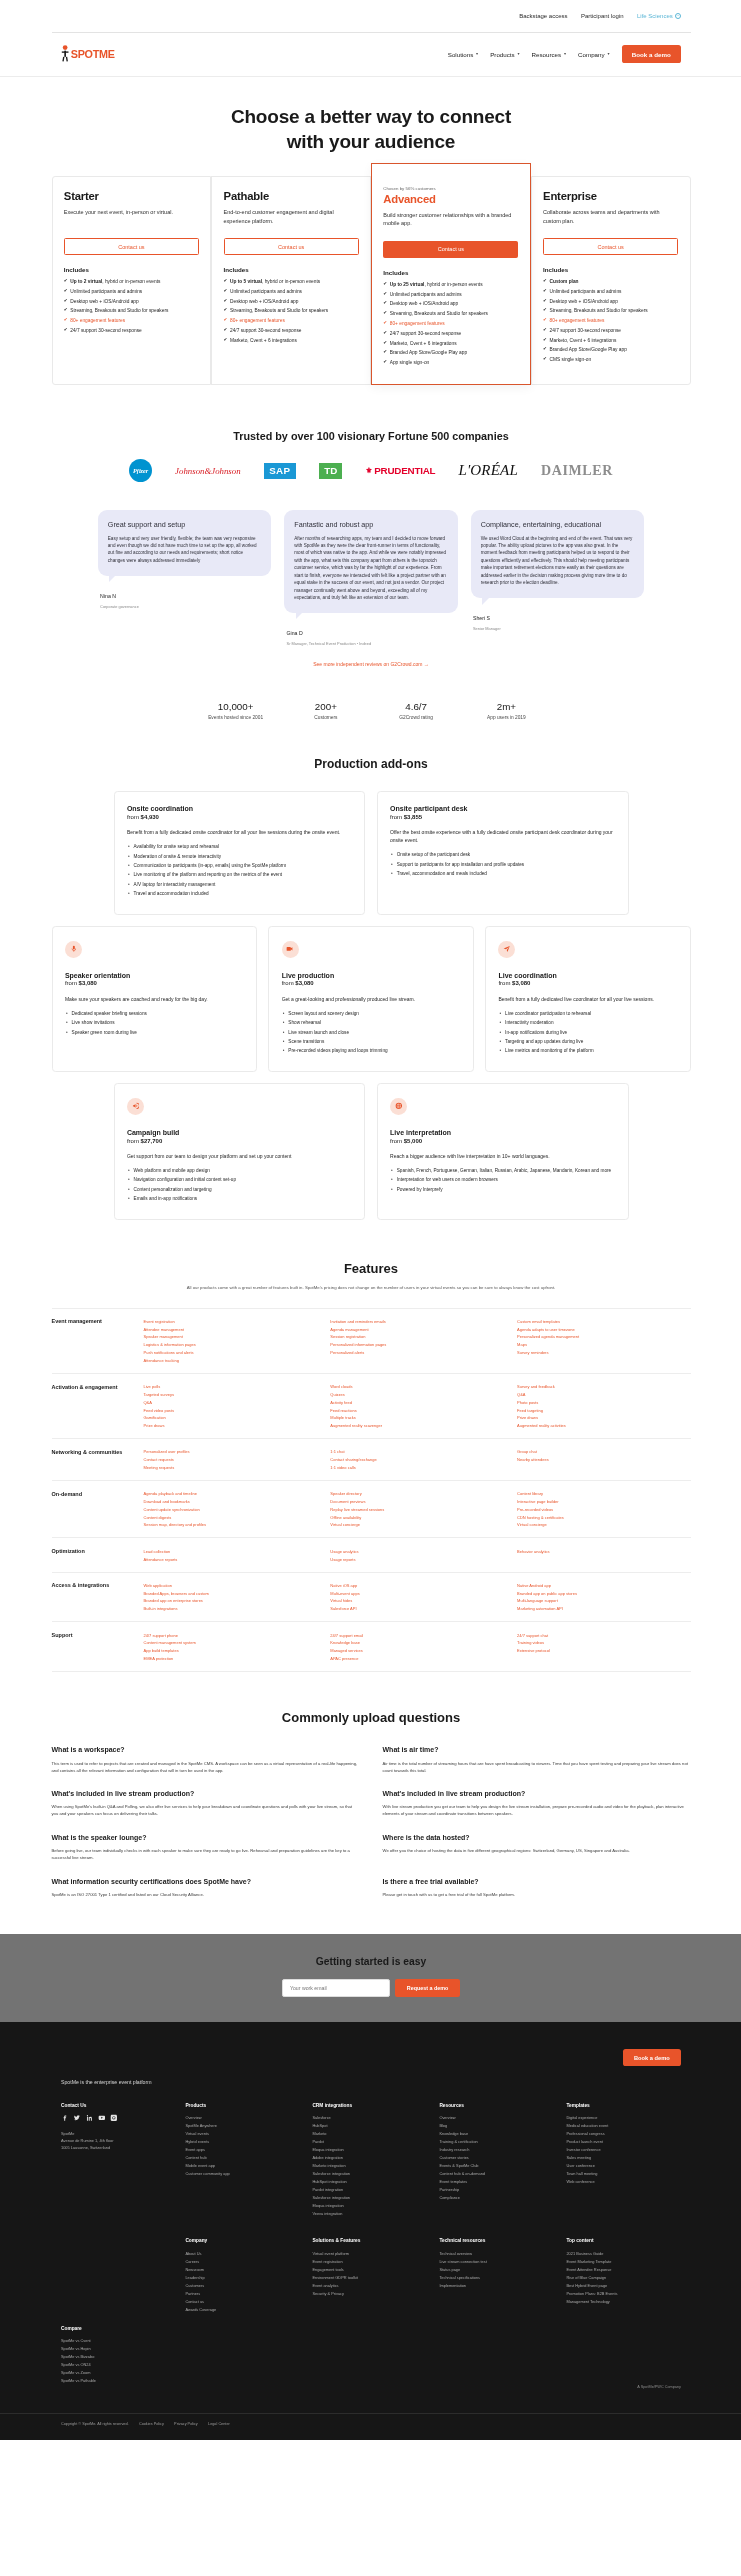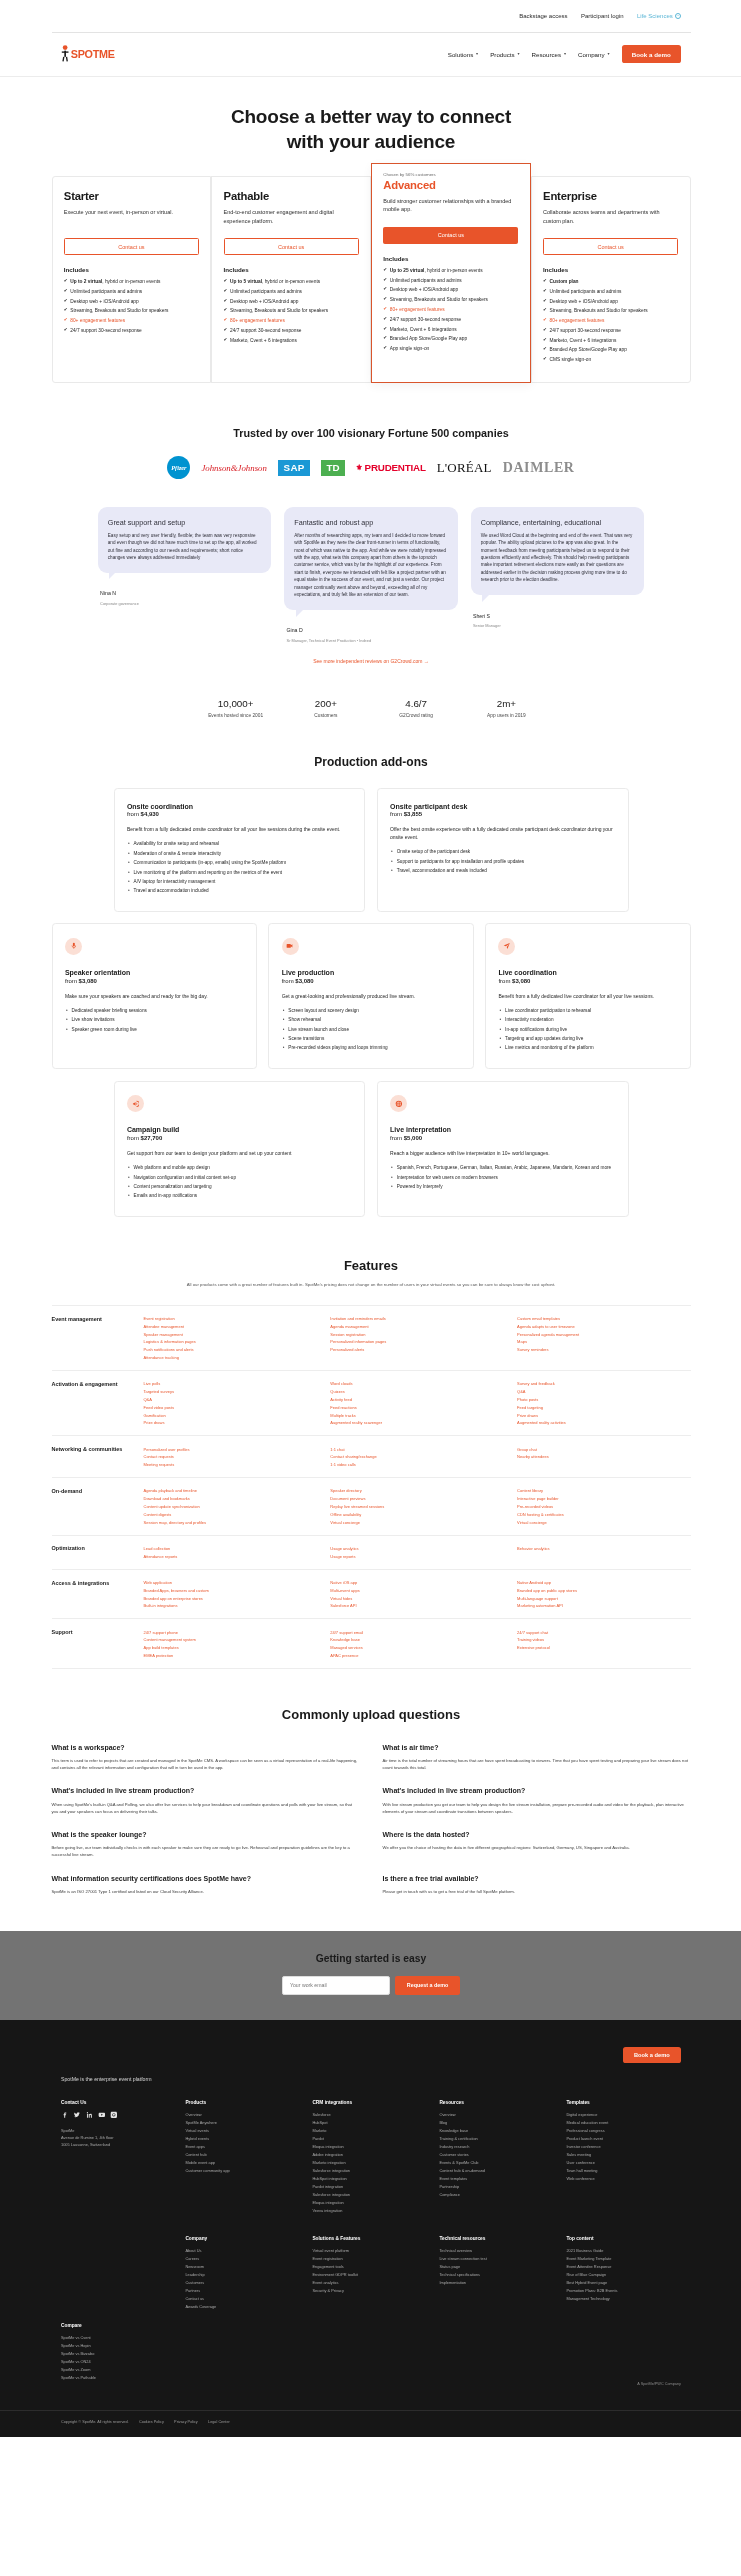--- a/index.html
+++ b/index.html
@@ -30,47 +30,47 @@
   .btn-demo { background: #e8542a; color: #fff; font-size: 6.2px; padding: 5.7px 10.3px; border-radius: 2.6px; border: none; font-weight: 600; cursor: pointer; white-space: nowrap; }
   .navdiv { height: 0.5px; background: #ececec; }
 
   
   .hero { text-align: center; padding: 29px 0 21.6px; }
   .hero h1 { font-size: 19px; font-weight: 700; line-height: 1.3; letter-spacing: -0.2px; }
 
   
   .plans { display: grid; grid-template-columns: repeat(4, 1fr); width: 639px; margin: 0 auto 31px; align-items: stretch; }
   .plan { background: #fff; border: 0.5px solid #e9e9e9; padding: 13.4px 11.3px 15.5px; position: relative; }
-  .plan.featured { border: 0.6px solid #d9552c; margin-top: -13.4px; padding-top: 8px; z-index: 2; box-shadow: 0 3.1px 9.3px rgba(0,0,0,.05); }
+  .plan.featured { border: 0.6px solid #d9552c; margin-top: -13.4px; padding-top: 22px; z-index: 2; box-shadow: 0 3.1px 9.3px rgba(0,0,0,.05); }
   .plan:first-child { border-top-left-radius: 3.1px; border-bottom-left-radius: 3.1px; }
   .plan:last-child { border-top-right-radius: 3.1px; border-bottom-right-radius: 3.1px; }
   .chosen { font-size: 4.4px; color: #6a6a6a; margin-bottom: 2.6px; }
   .plan h3 { font-size: 11.3px; font-weight: 700; letter-spacing: -0.2px; margin-bottom: 5.7px; }
   .plan.featured h3 { color: #e8542a; }
   .plan .desc { font-size: 5.5px; line-height: 1.55; color: #2e2e2e; min-height: 17.5px; }
   .cta { display: block; width: 100%; text-align: center; font-size: 5.5px; padding: 4.6px 0; border: 0.5px solid #e8542a; color: #e8542a; background: #fff; border-radius: 1.5px; margin: 12.4px 0 11.3px; cursor: pointer; font-family: inherit; }
   .cta.solid { background: #e8542a; color: #fff; }
   .inc { font-size: 6.2px; font-weight: 700; margin-bottom: 4.6px; }
   .flist { list-style: none; }
   .flist li { font-size: 4.8px; line-height: 1.5; margin-bottom: 2.6px; display: flex; gap: 2.6px; color: #262626; }
   .flist li .ck { color: #1a1a1a; flex: none; font-size: 4.6px; }
   .flist li.orange, .flist li.orange .ck { color: #e8542a; }
   .flist li b { font-weight: 700; }
 
   
   .trusted { text-align: center; padding: 13.4px 0 10.3px; }
   .trusted h2 { font-size: 10.8px; font-weight: 700; margin-bottom: 17.5px; }
-  .logos { display: flex; align-items: center; justify-content: center; gap: 11px; }
+  .logos { display: flex; align-items: center; justify-content: center; gap: 23px; }
   .lg { display:flex; align-items:center; }
   .lg-pfizer { width:23px;height:23px;border-radius:50%;background:#0093d0;color:#fff;display:flex;align-items:center;justify-content:center;font-style:italic;font-weight:700;font-size:6.2px;font-family:"Liberation Serif",serif; }
   .lg-jnj { color:#d71920;font-family:"Liberation Serif",serif;font-style:italic;font-size:8.8px; }
   .lg-sap { background:#1a98d5;color:#fff;font-weight:800;font-size:9.8px;padding:2.6px 5.7px;letter-spacing:0.3px; }
   .lg-td { background:#4caf50;color:#fff;font-weight:800;font-size:9.8px;padding:2.6px 5.2px; }
   .lg-prud { display:flex;align-items:center;gap:2.1px;color:#e4002b;font-weight:800;font-size:9.8px;letter-spacing:-0.2px; }
-  .lg-loreal { font-family:"Liberation Serif",serif;font-size:13px;letter-spacing:0.2px;color:#111; }
+  .lg-loreal { font-family:"Liberation Serif",serif;font-size:15px;letter-spacing:0.2px;color:#111;font-style:italic; }
   .lg-daimler { font-family:"Liberation Serif",serif;font-size:14px;letter-spacing:0.6px;color:#8d8d8d;font-weight:bold; }
 
   
   .reviews { display: grid; grid-template-columns: repeat(3, 1fr); gap: 13.4px; width: 546px; margin: 17.5px auto 0; align-items: start; }
   .rcard { background: #e8e9f7; border-radius: 9px; padding: 10.3px 9.8px 11.3px; position: relative; }
   .rcard::after { content:""; position:absolute; left: 11.3px; bottom:-6.7px; border-left: 7.2px solid #e8e9f7; border-bottom: 7.2px solid transparent; }
   .rcard h4 { font-size: 7.2px; font-weight: 400; color: #30303a; margin-bottom: 5.2px; line-height:1.25; }
   .rcard p { font-size: 4.6px; line-height: 1.62; color: #2f2f38; }
   .rmeta { margin-top: 17.5px; padding-left: 2.1px; }
   .rmeta .nm { font-size: 5.2px; color: #222; }

